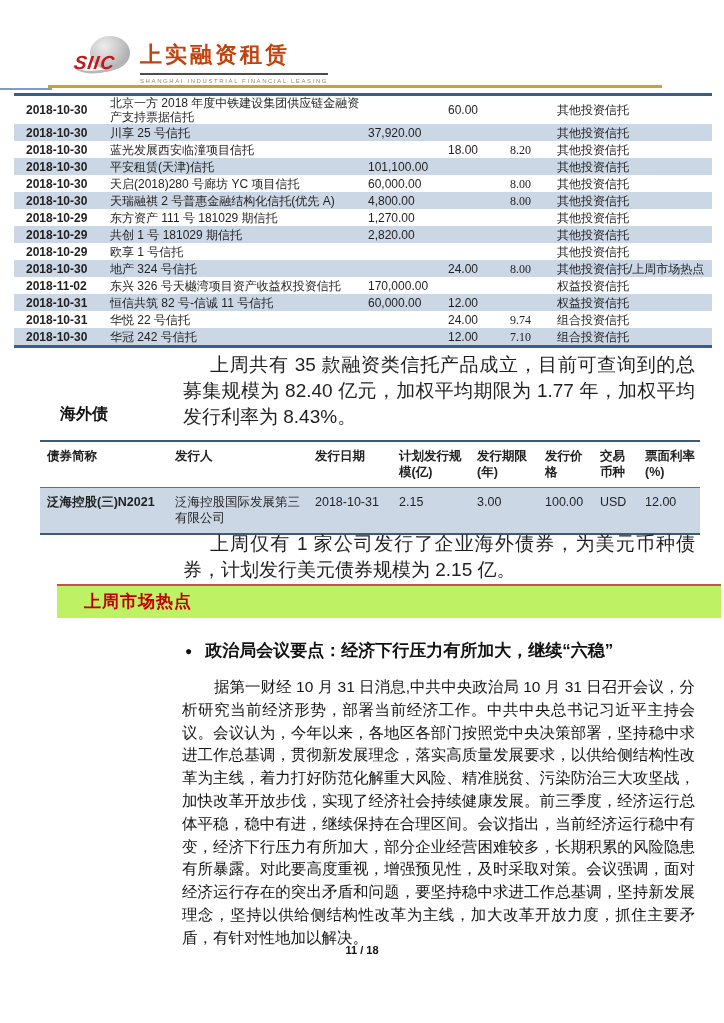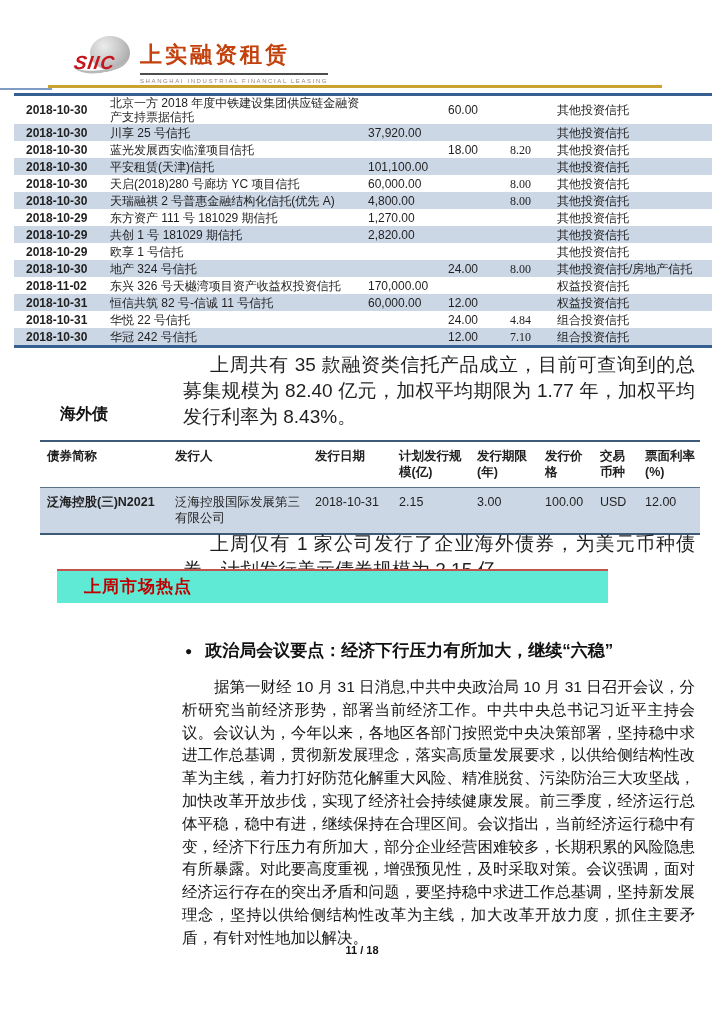--- a/index.html
+++ b/index.html
@@ -67,22 +67,22 @@
   .t2-head { display:flex; font-weight:bold; border-bottom:1.5px solid #5a718a; }
   .t2-row  { display:flex; background:#ccd7e6; }
   .t2 .hc, .t2 .dc { box-sizing:border-box; padding:6px 5px 7px 7px; line-height:16px; }
   .t2 .w1 { width:128px; } .t2 .w2 { width:140px; } .t2 .w3 { width:84px; }
   .t2 .w4 { width:78px; }  .t2 .w5 { width:68px; }  .t2 .w6 { width:55px; }
   .t2 .w7 { width:45px; }  .t2 .w8 { width:62px; }
   .t2 .dc.w1 { font-weight:bold; }
 
   
   .banner {
-    position:absolute; left:57px; top:569px; width:551px; height:34px;
-    background:#5eead4; border-top:2px solid #c4524e; box-sizing:border-box;
+    position:absolute; left:57px; top:584px; width:664px; height:34px;
+    background:#bef264; border-top:2px solid #c4524e; box-sizing:border-box;
   }
   .banner-text { font-size:17px; font-weight:bold; color:#c00000; padding-left:27px; line-height:32px; letter-spacing:1px; }
 
   .bullet-line {
     position:absolute; left:185px; top:639px; width:520px; display:flex;
     align-items:center; gap:13px; font-weight:bold; font-size:17px; color:#111;
   }
   .bullet { font-size:12px; line-height:1; }
 
   .body-para {
@@ -184,21 +184,21 @@
           <div class="c4"></div>
           <div class="c5"></div>
           <div class="c6">其他投资信托</div>
         </div>
         <div class="t1-row stripe">
           <div class="c1">2018-10-30</div>
           <div class="c2">地产 324 号信托</div>
           <div class="c3"></div>
           <div class="c4">24.00</div>
           <div class="c5">8.00</div>
-          <div class="c6">其他投资信托/房地产信托</div>
+          <div class="c6">其他投资信托/上周市场热点</div>
         </div>
         <div class="t1-row">
           <div class="c1">2018-11-02</div>
           <div class="c2">东兴 326 号天樾湾项目资产收益权投资信托</div>
           <div class="c3">170,000.00</div>
           <div class="c4"></div>
           <div class="c5"></div>
           <div class="c6">权益投资信托</div>
         </div>
         <div class="t1-row stripe">
@@ -207,21 +207,21 @@
           <div class="c3">60,000.00</div>
           <div class="c4">12.00</div>
           <div class="c5"></div>
           <div class="c6">权益投资信托</div>
         </div>
         <div class="t1-row">
           <div class="c1">2018-10-31</div>
           <div class="c2">华悦 22 号信托</div>
           <div class="c3"></div>
           <div class="c4">24.00</div>
-          <div class="c5">4.84</div>
+          <div class="c5">9.74</div>
           <div class="c6">组合投资信托</div>
         </div>
         <div class="t1-row stripe">
           <div class="c1">2018-10-30</div>
           <div class="c2">华冠 242 号信托</div>
           <div class="c3"></div>
           <div class="c4">12.00</div>
           <div class="c5">7.10</div>
           <div class="c6">组合投资信托</div>
         </div>

